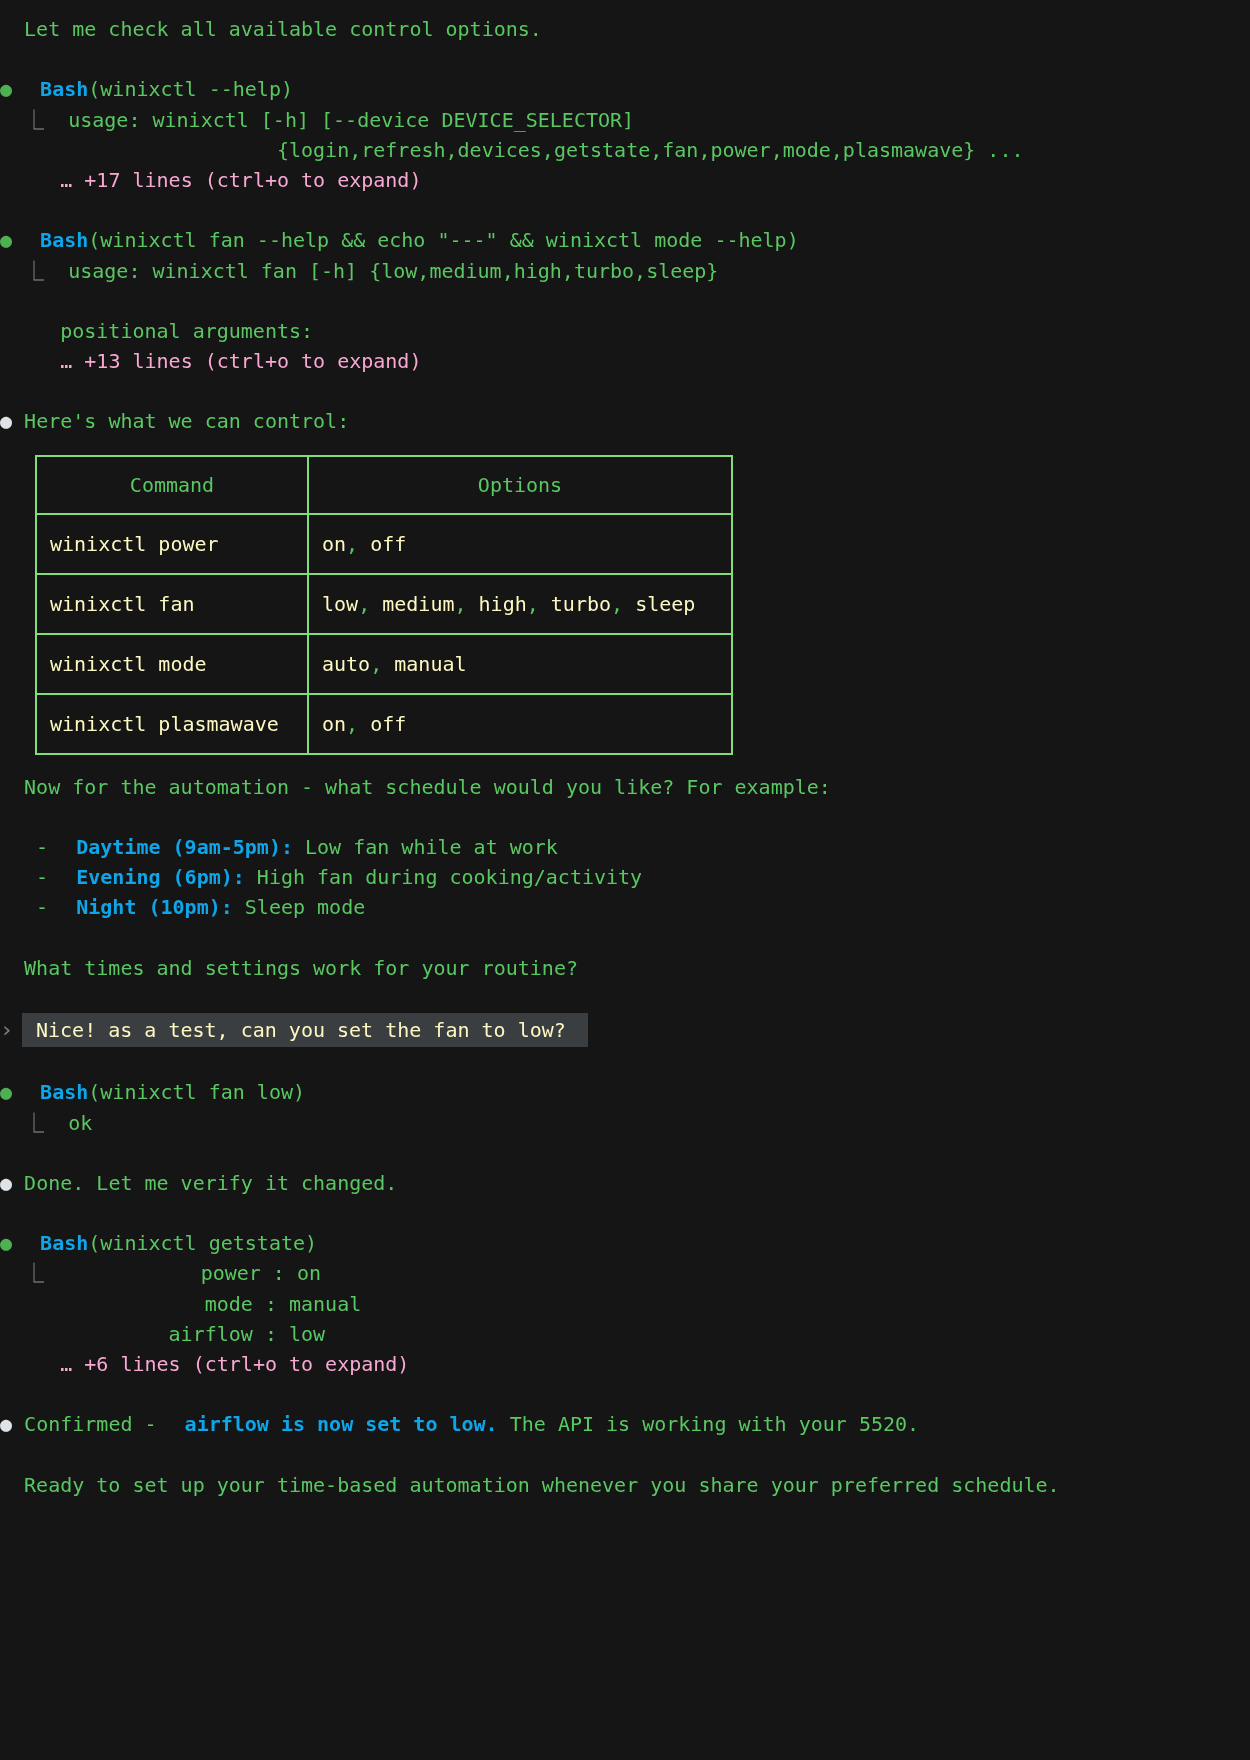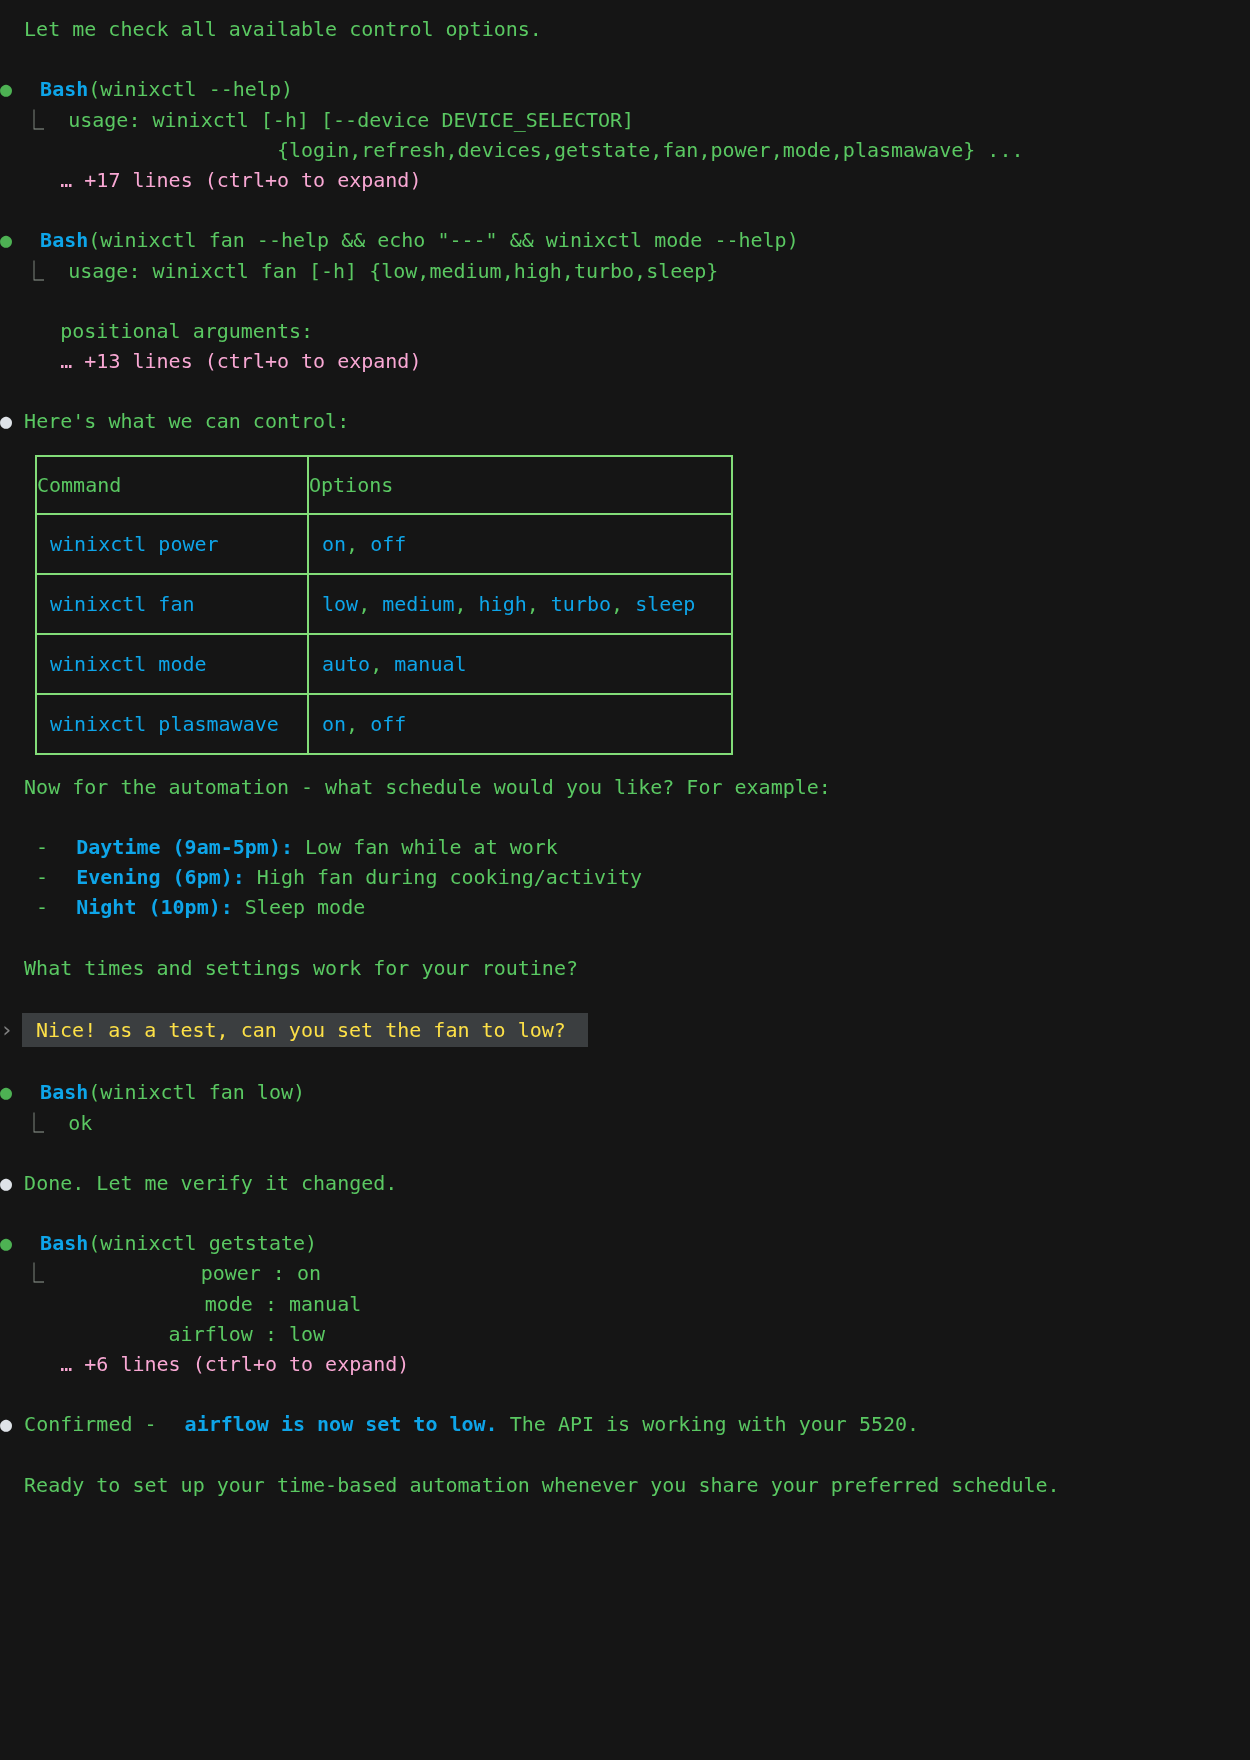--- a/index.html
+++ b/index.html
@@ -15,21 +15,21 @@
   }
   .row{
     white-space:pre;
     line-height:30.2px;
     height:30.2px;
     color:#5ac862;
   }
   .s-g{color:#5ac862;}
   .s-d{color:#f9a8d4;}
   .s-w{color:#0ea5e9;font-weight:bold;margin-left:16px;}
-  .s-c{color:#0ea5e9;}
+  .s-c{color:#fef9c3;}
   .s-bg{color:#4db153;}
   .s-bw{color:#dfe3e8;}
   .s-x{color:#8e968e;}
   
   .tbl{
     margin:18px 0 17px 35px;
     width:698px;
     border:2px solid #82dc78;
     box-sizing:border-box;
   }
@@ -42,39 +42,39 @@
   .td{
     height:58px;
     display:flex;
     align-items:center;
     padding-left:13px;
     border-left:2px solid #82dc78;
     white-space:pre;
     box-sizing:border-box;
   }
   .td:first-child{border-left:none;}
-  .th .td{padding-left:0;height:56px;}
+  .th .td{justify-content:center;padding-left:0;height:56px;}
   
   .input-row{
     position:relative;
     height:34px;
     line-height:34px;
     margin:0 0 0 0;
   }
   .chevron{
     position:absolute;
     left:0px;top:0;
     color:#808080;
     font-size:22px;
   }
   .input-box{
     position:absolute;
     left:22px;top:0;
     background:#3b3e40;
-    color:#fde047;
+    color:#fef9c3;
     padding:0 22px 0 14px;
     height:34px;
     line-height:34px;
     white-space:pre;
   }
 </style>
 </head>
 <body>
 
 <div id="screen">

